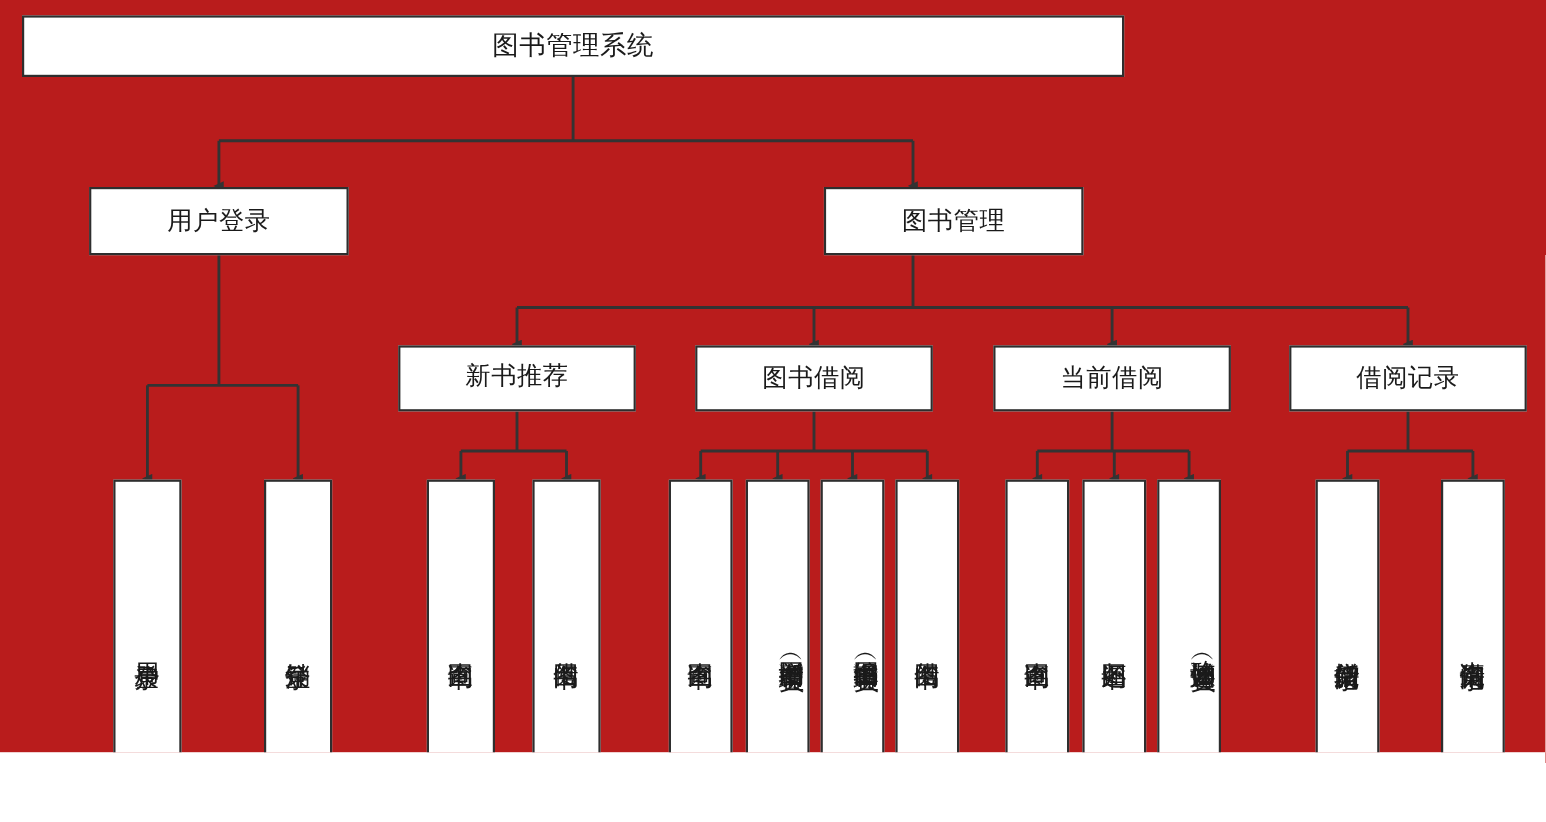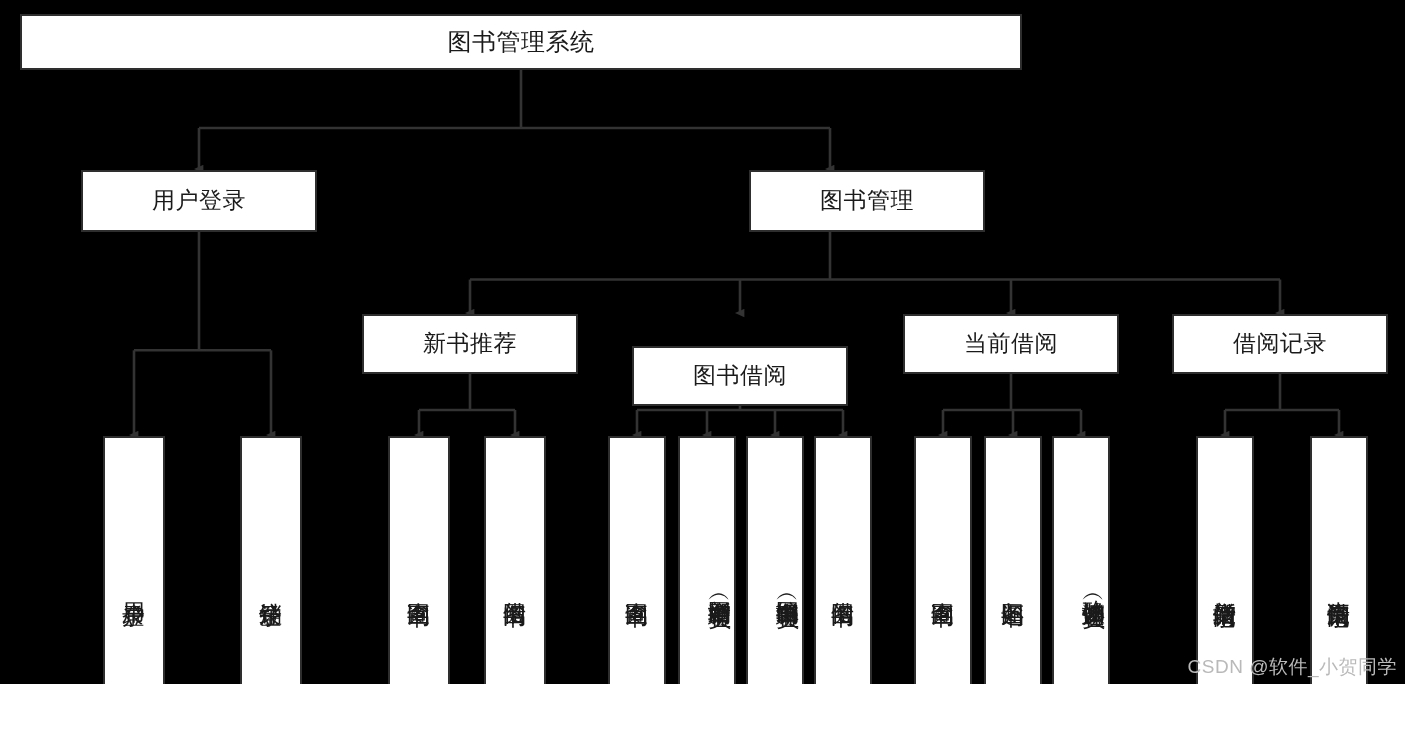--- a/index.html
+++ b/index.html
@@ -7,21 +7,21 @@
     padding: 0;
     background: #ffffff;
   }
   body {
     font-family: "Liberation Sans", "DejaVu Sans", sans-serif;
   }
   #canvas {
     position: relative;
     width: 1405px;
     height: 684px;
-    background: #000000;
+    background: #b91c1c;
     overflow: hidden;
   }
   svg#wires {
     position: absolute;
     left: 0;
     top: 0;
     width: 1405px;
     height: 747px;
     pointer-events: none;
   }
@@ -129,30 +129,30 @@
       </div>
       <div class="node vert" style="left: 103px; top: 436px; width: 62px; height: 300px; align-items: center;">
         <span class="vtext">用户登录</span>
       </div>
       <div class="node vert" style="left: 240px; top: 436px; width: 62px; height: 300px; align-items: center;">
         <span class="vtext">注销登录</span>
       </div>
       <div class="node horiz" style="left: 749px; top: 170px; width: 236px; height: 62px;">
         <span>图书管理</span>
       </div>
-      <div class="node horiz" style="left: 362px; top: 314px; width: 216px; height: 60px;">
+      <div class="node horiz" style="left: 362px; top: 314px; width: 216px; height: 60px; font-family: Liberation Mono, monospace;">
         <span>新书推荐</span>
       </div>
       <div class="node vert" style="left: 388px; top: 436px; width: 62px; height: 300px; align-items: center;">
         <span class="vtext">查询图书</span>
       </div>
       <div class="node vert" style="left: 484px; top: 436px; width: 62px; height: 300px; align-items: center;">
         <span class="vtext">借阅图书</span>
       </div>
-      <div class="node horiz" style="left: 632px; top: 314px; width: 216px; height: 60px; margin-top: 32px;">
+      <div class="node horiz" style="left: 632px; top: 314px; width: 216px; height: 60px;">
         <span>图书借阅</span>
       </div>
       <div class="node vert" style="left: 608px; top: 436px; width: 58px; height: 300px; align-items: center;">
         <span class="vtext">查询图书</span>
       </div>
       <div class="node vert toppad" style="left: 678px; top: 436px; width: 58px; height: 300px;">
         <span class="vtext">新增图书（管理员）</span>
       </div>
       <div class="node vert toppad" style="left: 746px; top: 436px; width: 58px; height: 300px;">
         <span class="vtext">编辑图书（管理员）</span>
@@ -176,14 +176,13 @@
         <span>借阅记录</span>
       </div>
       <div class="node vert" style="left: 1196px; top: 436px; width: 58px; height: 300px; align-items: center;">
         <span class="vtext">新增借阅记录</span>
       </div>
       <div class="node vert" style="left: 1310px; top: 436px; width: 58px; height: 300px; align-items: center;">
         <span class="vtext">查询借阅记录</span>
       </div>
     </div>
 
-  <div class="watermark">CSDN @软件_小贺同学</div>
 </div>
 
 </body></html>

